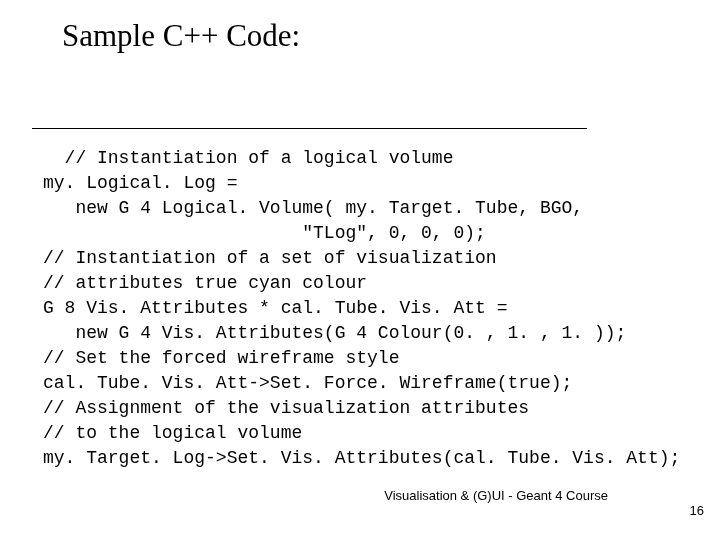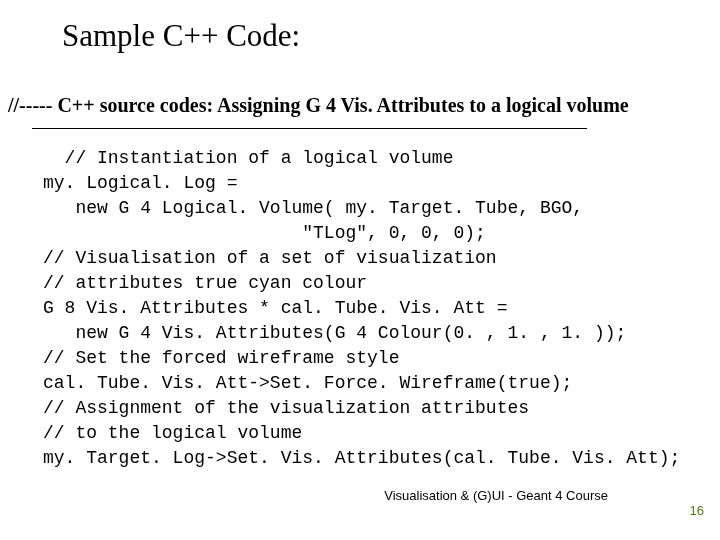--- a/index.html
+++ b/index.html
@@ -56,40 +56,39 @@
     font-family: Tahoma, Arial, sans-serif;
     font-size: 13px;
     color: #000;
   }
   .pagenum {
     position: absolute;
     right: 16px;
     bottom: 22px;
     font-family: Tahoma, Arial, sans-serif;
     font-size: 13px;
-    color: #4d7c0f;
+    color: #000000;
   }
 </style>
 </head>
 <body>
 
 <div class="slide">
 
   <div class="title">Sample C++ Code:</div>
 
-  <div class="comment-line">//----- C++ source codes: Assigning G 4 Vis. Attributes to a logical volume</div>
 
   <hr class="rule">
 
   <div class="code">
 <span>  // Instantiation of a logical volume</span>
 <span>my. Logical. Log =</span>
 <span>   new G 4 Logical. Volume( my. Target. Tube, BGO,</span>
 <span>                        "TLog", 0, 0, 0);</span>
-<span>// Visualisation of a set of visualization</span>
+<span>// Instantiation of a set of visualization</span>
 <span>// attributes true cyan colour</span>
 <span>G 8 Vis. Attributes * cal. Tube. Vis. Att =</span>
 <span>   new G 4 Vis. Attributes(G 4 Colour(0. , 1. , 1. ));</span>
 <span>// Set the forced wireframe style</span>
 <span>cal. Tube. Vis. Att-&gt;Set. Force. Wireframe(true);</span>
 <span>// Assignment of the visualization attributes</span>
 <span>// to the logical volume</span>
 <span>my. Target. Log-&gt;Set. Vis. Attributes(cal. Tube. Vis. Att);</span>
   </div>
 

